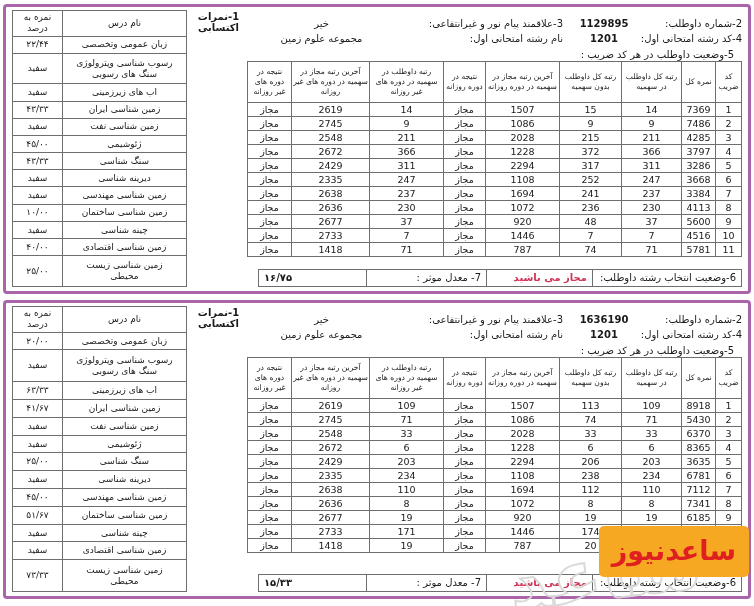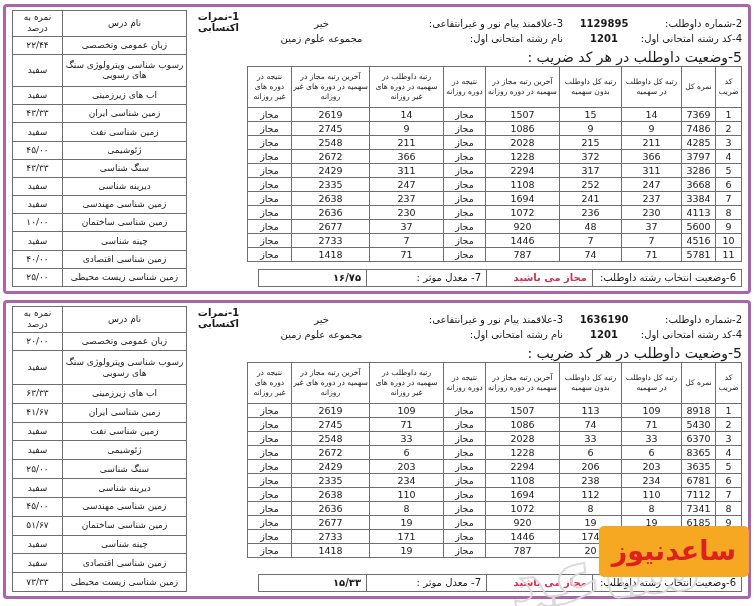--- a/index.html
+++ b/index.html
@@ -18,39 +18,39 @@
   }
   .sheet-top{top:4px;height:290px}
   .sheet-bottom{top:300px;height:299px}
   .sheet-body{display:flex;flex-direction:row;gap:8px;height:100%}
   
   .scores-panel{width:238px;flex:0 0 auto;display:flex;flex-direction:row}
   .scores-title{text-align:center;font-size:10px;font-weight:bold;margin:1px 0 2px}
   table{border-collapse:collapse;width:100%;table-layout:fixed}
   td,th{border:1px solid var(--line);text-align:center;overflow:hidden}
   .scores th{font-size:9px;font-weight:normal;padding:1px 2px;line-height:1.25}
-  .scores td{font-size:9px;padding:1px 2px;height:13px;line-height:1.2}
+  .scores td{font-size:9px;padding:1px 10px;height:13px;line-height:1.2}
   .scores .c-name{}
   .scores .c-score{}
   
   .main-zone{flex:1 1 auto;display:flex;flex-direction:column;min-width:0;padding-top:6px}
   .info-line{display:grid;grid-template-columns:97px 82px 178px 1fr;font-size:10px;line-height:15px;align-items:center}
   .info-label{white-space:nowrap}
   .info-value{font-weight:bold;text-align:center}
   .info-value.plain{font-weight:normal}
-  .status-heading{font-size:14px;margin:3px 0 1px}
+  .status-heading{font-size:10px;margin:3px 8px 1px}
   .coef th{font-size:7.6px;font-weight:normal;padding:1px;line-height:1.35;height:41px;vertical-align:middle}
   .coef td{font-size:9.5px;height:14px;padding:0 1px;line-height:1.2}
   .footer{
     display:grid;grid-template-columns:148px 106px 120px 1fr;
     border:1px solid var(--line);font-size:10px;height:18px;line-height:16px;margin-top:auto
   }
   .footer>div{padding:0 5px;overflow:hidden;white-space:nowrap}
   .footer>div+div{border-left:none;border-right:1px solid var(--line)}
-  .f-val{text-align:right;font-weight:bold}
+  .f-val{text-align:left;font-weight:bold}
   .f-status{color:var(--status);font-weight:bold}
   
   .wm-outline{
     position:absolute;right:52px;bottom:-10px;z-index:5;pointer-events:none;
     font-size:74px;font-weight:bold;letter-spacing:2px;color:transparent;
     -webkit-text-stroke:2px #d9d9d9;transform:rotate(-7deg);opacity:.95;
   }
   .wm-badge{
     position:absolute;right:5px;bottom:29px;z-index:6;
     background:var(--wmbg);color:var(--wmtext);

